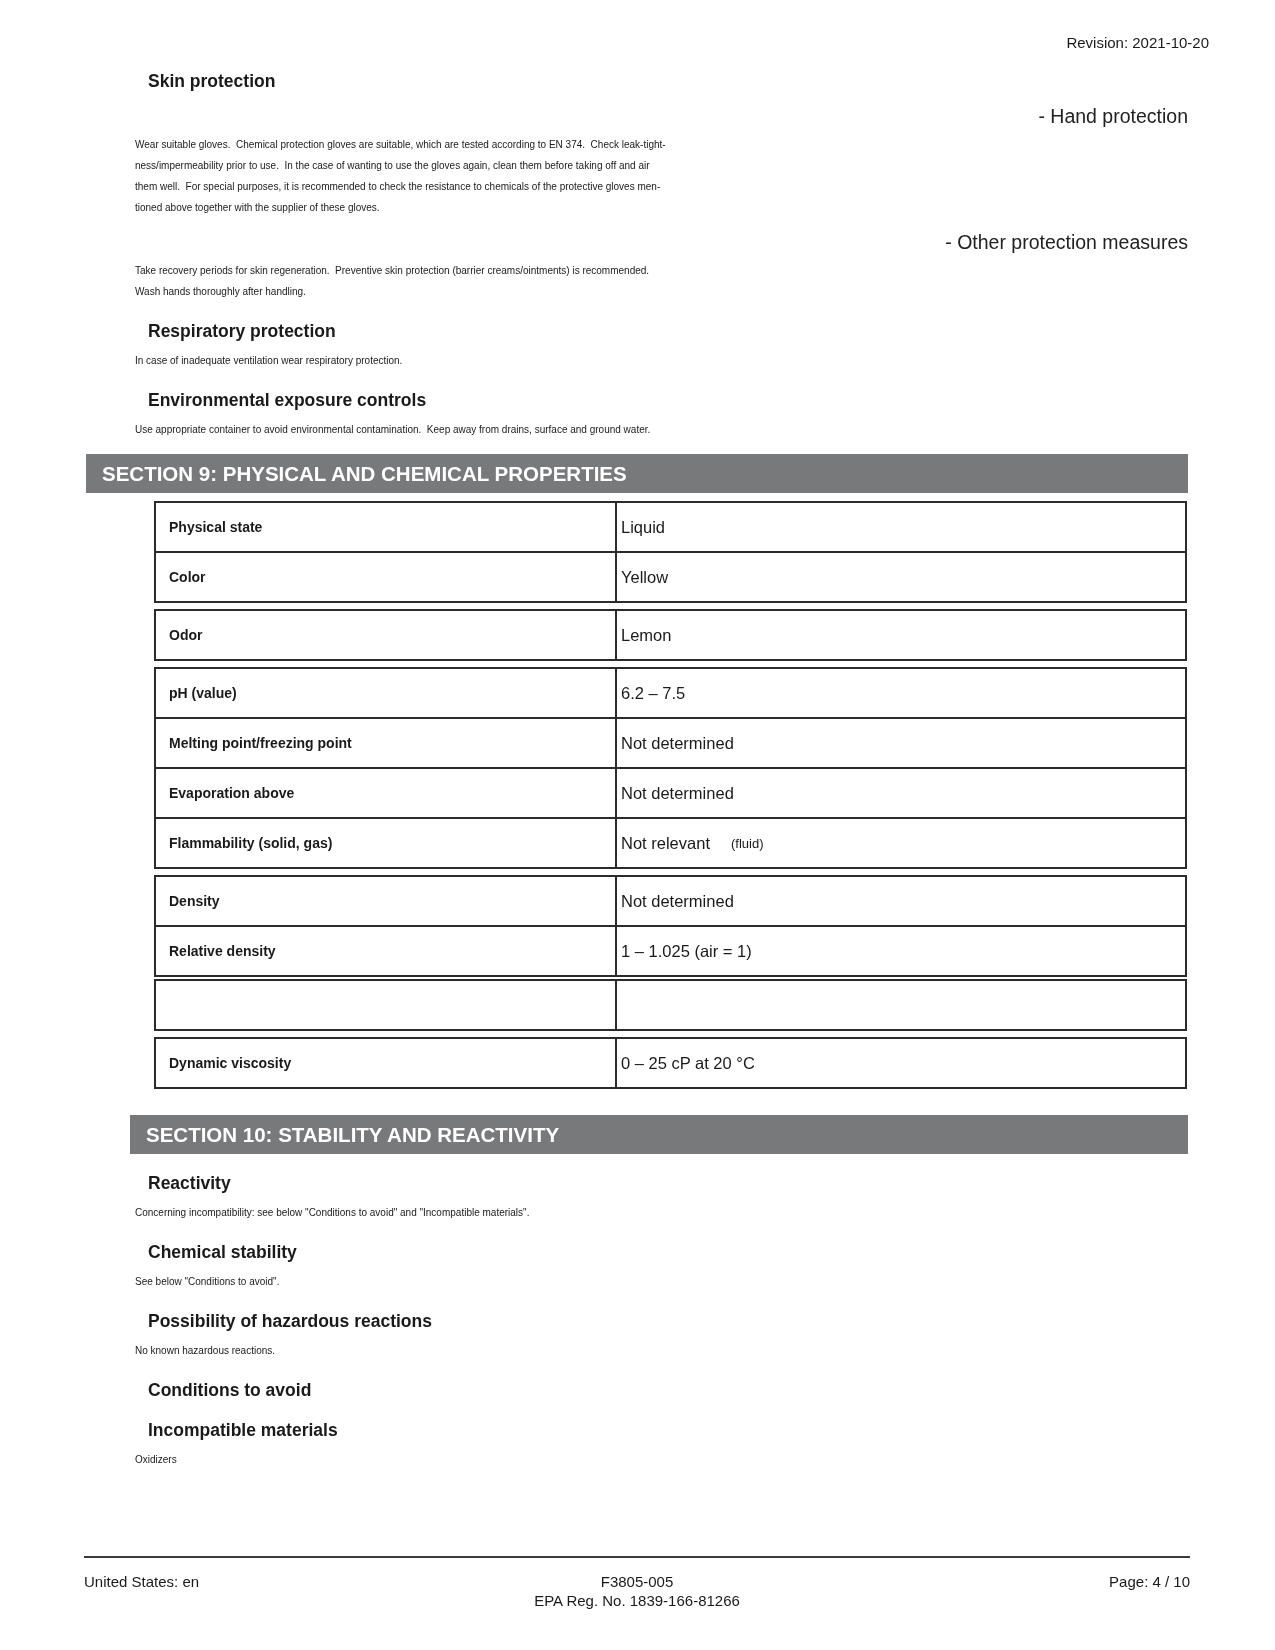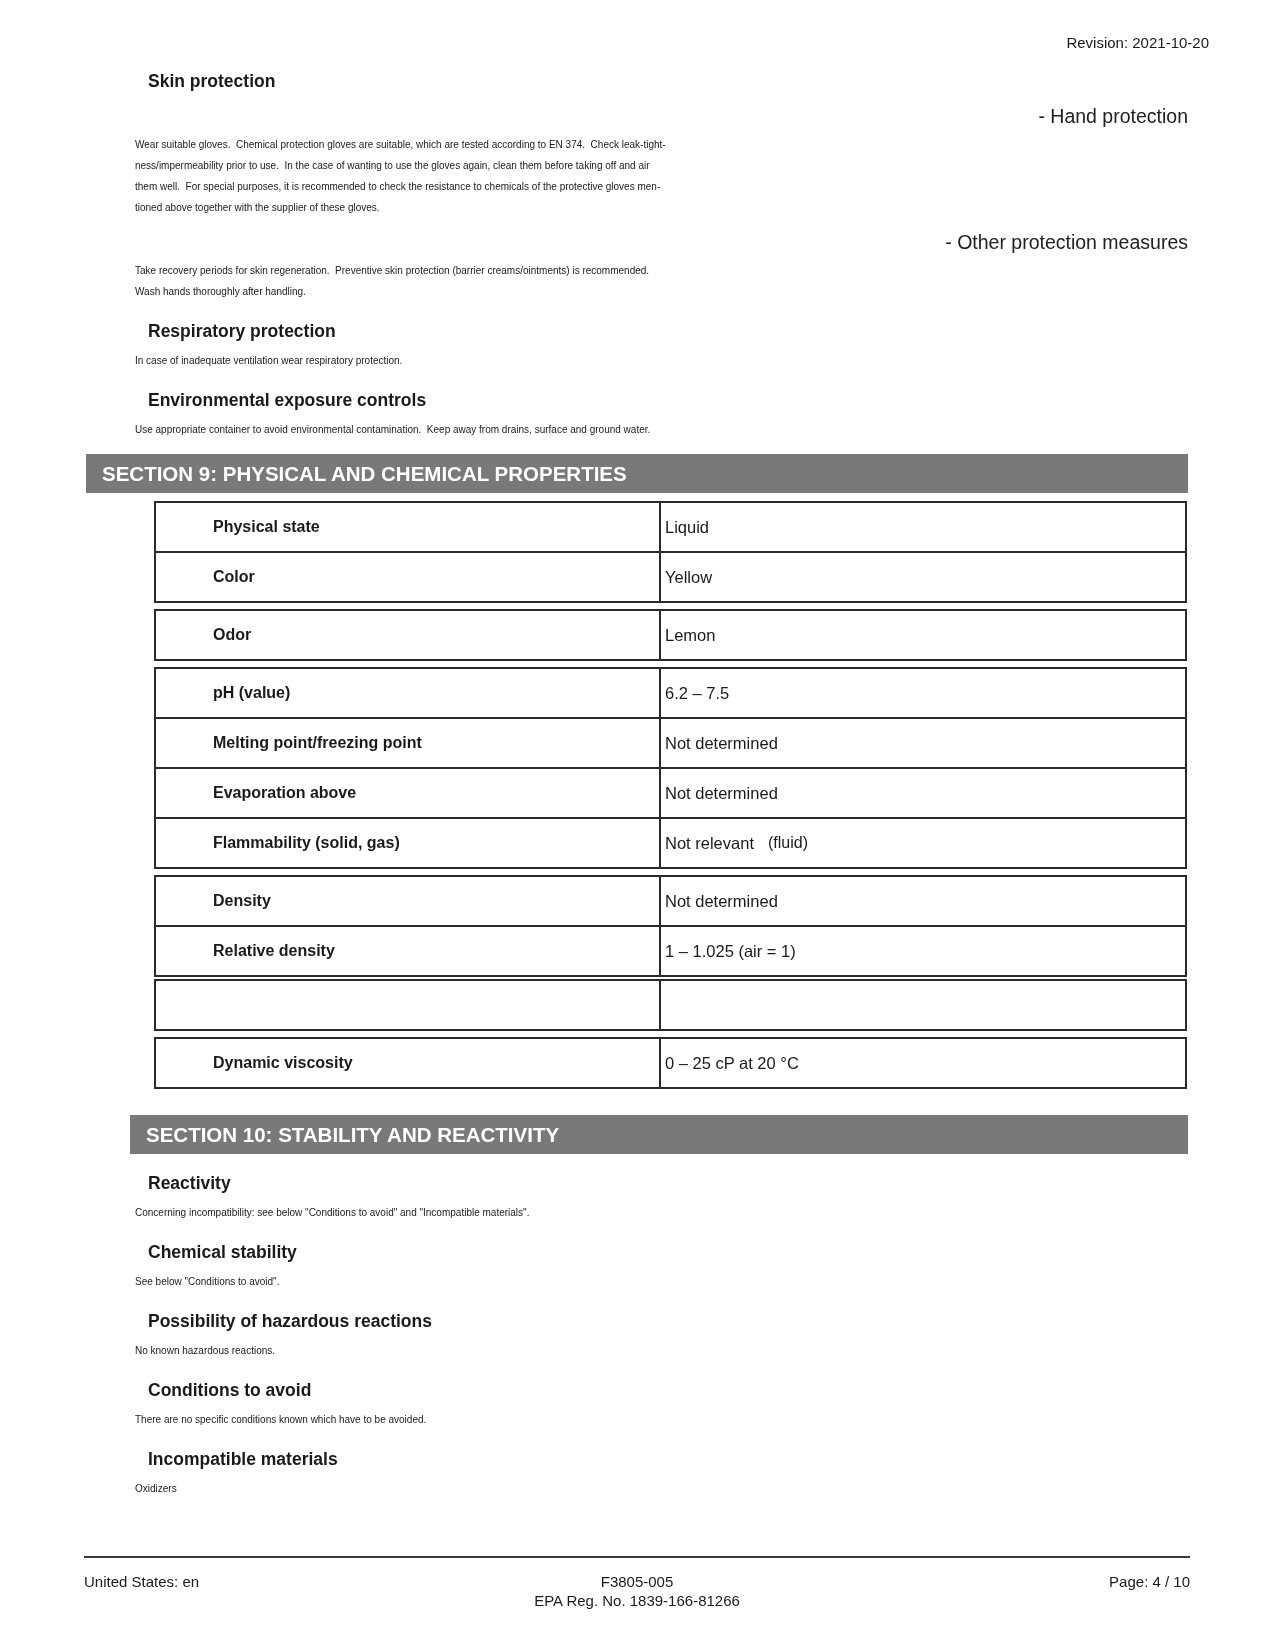--- a/index.html
+++ b/index.html
@@ -69,32 +69,31 @@
     height:48px;
   }
   .tbl-row + .tbl-row{border-top:2px solid var(--border,#2b2b2b);}
   .cell-label{
     width:461px;
     box-sizing:border-box;
     border-right:2px solid var(--border,#2b2b2b);
     display:flex;
     align-items:center;
     padding-left:13px;
-    font-size:16px;
+    font-size:14px;
     font-weight:700;
-    margin-left:44px;
   }
   .cell-value{
     flex:1;
     display:flex;
     align-items:center;
     padding-left:4px;
     font-size:16.5px;
   }
-  .value-small{font-size:16px;margin-left:14px;}
+  .value-small{font-size:13px;margin-left:21px;}
   .sec10-wrap{margin-top:0;}
   .footer{
     position:absolute;
     top:1556px;
     left:84px;
     right:85px;
     border-top:2px solid #3a3a3a;
     padding-top:14px;
     font-size:15px;
     line-height:19px;
@@ -216,21 +215,20 @@
     <div class="section-bar second">SECTION 10: STABILITY AND REACTIVITY</div>
 
     <div id="section10-blocks" class="sec10-wrap">
         <div class="blk-heading">Reactivity</div>
         <div class="blk-paragraph">Concerning incompatibility: see below "Conditions to avoid" and "Incompatible materials".</div>
         <div class="blk-heading">Chemical stability</div>
         <div class="blk-paragraph">See below "Conditions to avoid".</div>
         <div class="blk-heading">Possibility of hazardous reactions</div>
         <div class="blk-paragraph">No known hazardous reactions.</div>
         <div class="blk-heading">Conditions to avoid</div>
-        <div class="blk-paragraph">There are no specific conditions known which have to be avoided.</div>
         <div class="blk-heading">Incompatible materials</div>
         <div class="blk-paragraph">Oxidizers</div>
       </div>
 
   </div>
 
   <div class="footer">
     <div class="footer-left">United States: en</div>
     <div class="footer-center">
       <div>F3805-005</div>

